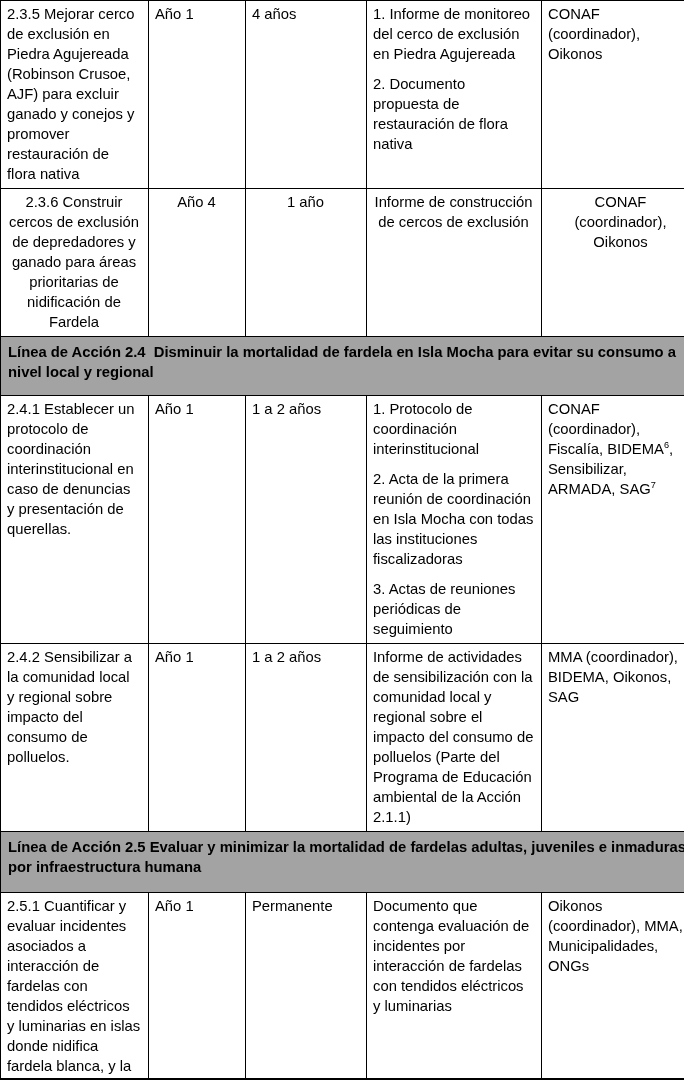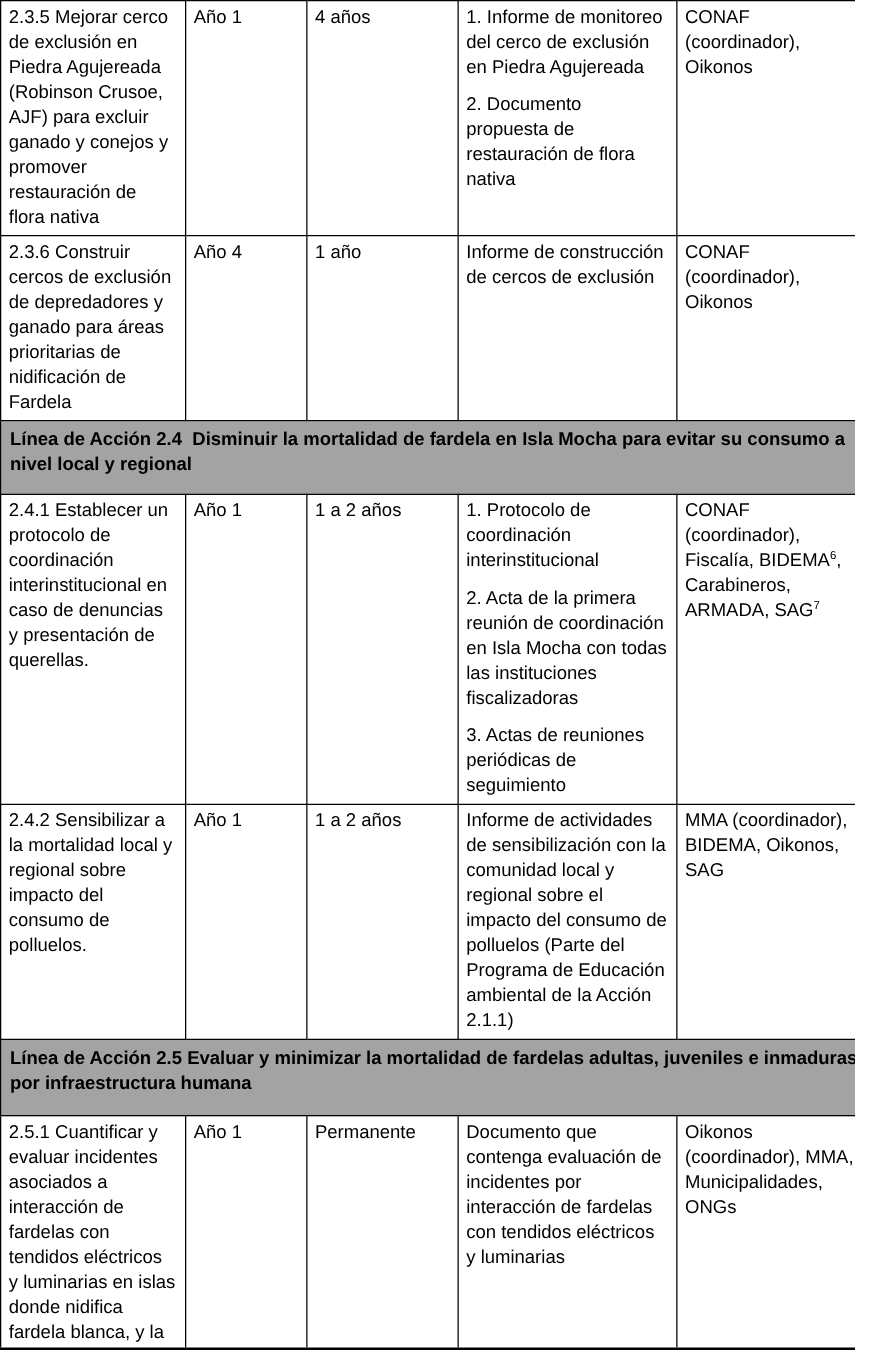--- a/index.html
+++ b/index.html
@@ -38,21 +38,21 @@
     padding: 5px 8px 6px 7px;
     white-space: pre-wrap;
   }
   sup {
     font-size: 0.62em;
     vertical-align: super;
     line-height: 0;
   }
   
   .r235 { height: 183px; }
-  .r236 { height: 135px; }
+  .r236 { height: 135px; text-align: center; }
   .s24  { height: 59px;  }
   .r241 { height: 247px; padding-left: 20px; }
   .r242 { height: 175px; }
   .s25  { height: 61px;  }
   .r251 { height: 220px; }
 </style>
 </head>
 <body>
 
 <div class="table-wrap">
@@ -116,27 +116,27 @@
       </td>
       <td>
         <p>1 a 2 años</p>
       </td>
       <td>
         <p>1. Protocolo de coordinación interinstitucional</p>
         <p>2. Acta de la primera reunión de coordinación en Isla Mocha con todas las instituciones fiscalizadoras</p>
         <p>3. Actas de reuniones periódicas de seguimiento</p>
       </td>
       <td>
-        <p><span>CONAF (coordinador), Fiscalía, BIDEMA</span><sup>6</sup><span>, Carabineros, ARMADA, SAG</span><sup>7</sup></p>
+        <p><span>CONAF (coordinador), Fiscalía, BIDEMA</span><sup>6</sup><span>, Sensibilizar, ARMADA, SAG</span><sup>7</sup></p>
       </td>
     </tr>
 
     <tr class="r242">
       <td>
-        <p>2.4.2 Sensibilizar a la mortalidad local y regional sobre impacto del consumo de polluelos.</p>
+        <p>2.4.2 Sensibilizar a la comunidad local y regional sobre impacto del consumo de polluelos.</p>
       </td>
       <td>
         <p>Año 1</p>
       </td>
       <td>
         <p>1 a 2 años</p>
       </td>
       <td>
         <p>Informe de actividades de sensibilización con la comunidad local y regional sobre el impacto del consumo de polluelos (Parte del Programa de Educación ambiental de la Acción 2.1.1)</p>
       </td>

